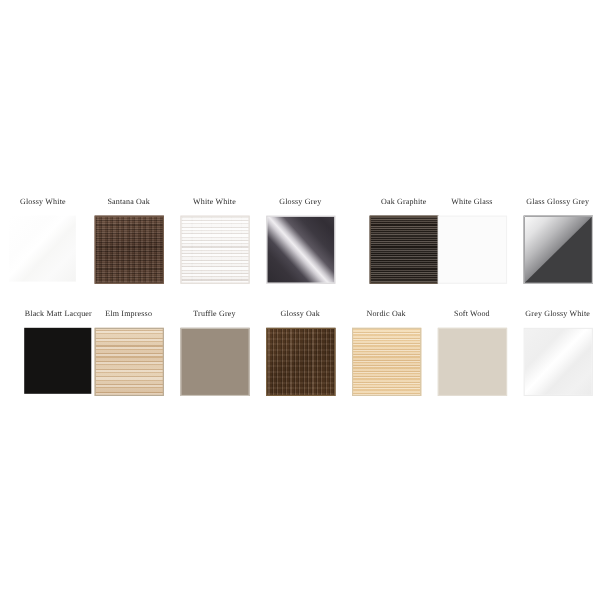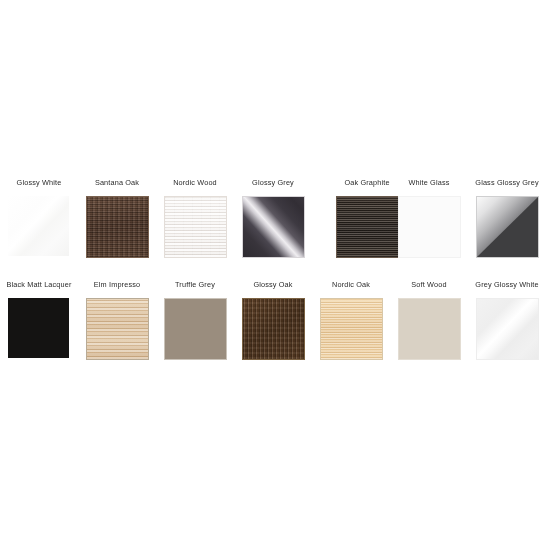--- a/index.html
+++ b/index.html
@@ -38,21 +38,21 @@
   }
   .swatch-label {
     display: block;
     width: 78px;
     text-align: center;
     font-size: 7.3px;
     line-height: 9px;
     color: #2b2b2b;
     letter-spacing: 0.15px;
     white-space: nowrap;
-    font-family: Liberation Sans, sans-serif;
+    font-family: Liberation Serif, serif;
   }
   .swatch-chip {
     position: absolute;
     top: 18px;
     left: 8px;
     width: 61px;
     height: 60px;
     background: #fff;
   }
   .swatch-chip .tex {
@@ -216,21 +216,21 @@
     </div>
 
     <div class="swatch-cell" style="left:78px">
       <span class="swatch-label">Santana Oak</span>
       <div class="swatch-chip f-santana-oak">
           <div class="tex"></div>
         </div>
     </div>
 
     <div class="swatch-cell" style="left:156px">
-      <span class="swatch-label">Nordic Wood</span>
+      <span class="swatch-label">White White</span>
       <div class="swatch-chip f-white-wood">
           <div class="tex"></div>
         </div>
     </div>
 
     <div class="swatch-cell" style="left:234px">
       <span class="swatch-label">Glossy Grey</span>
       <div class="swatch-chip f-glossy-grey">
           <div class="tex"></div>
         </div>
@@ -254,21 +254,21 @@
       <span class="swatch-label">Glass Glossy Grey</span>
       <div class="swatch-chip f-glass-glossy-grey">
           <div class="tex"></div>
         </div>
     </div>
 
   </div>
 
   <div class="swatch-grid" id="row-2">
 
-    <div class="swatch-cell" style="left:0px">
+    <div class="swatch-cell" style="left:14px">
       <span class="swatch-label">Black Matt Lacquer</span>
       <div class="swatch-chip f-black-matt">
           <div class="tex"></div>
         </div>
     </div>
 
     <div class="swatch-cell" style="left:78px">
       <span class="swatch-label">Elm Impresso</span>
       <div class="swatch-chip f-elm-impresso">
           <div class="tex"></div>

